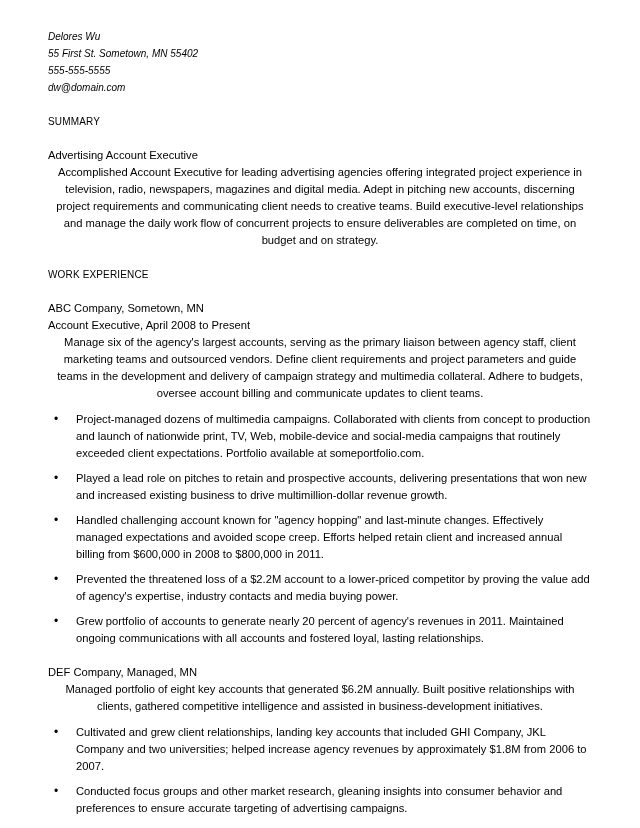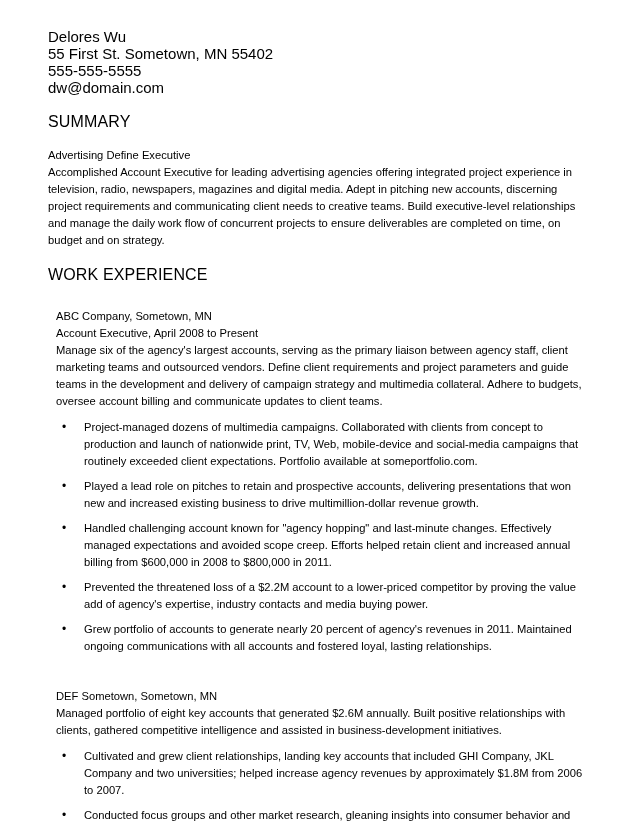--- a/index.html
+++ b/index.html
@@ -21,44 +21,45 @@
     padding: 28px 48px 0 48px;
   }
   .doc {
     width: 544px;
     font-size: 11.2px;
     line-height: 17px;
   }
 
   
   .contact-line {
-    font-size: 15px;
+    font-size: 10px;
     line-height: 17px;
     white-space: pre;
+    font-style: italic;
   }
 
   .section-gap {
     height: 17px;
   }
 
   .section-heading {
-    font-size: 16px;
+    font-size: 10px;
     line-height: 17px;
     letter-spacing: 0.15px;
   }
 
   .job-line {
     font-size: 11.2px;
     line-height: 17px;
   }
 
   .para {
     font-size: 11.2px;
     line-height: 17px;
-    text-align: left;
+    text-align: center;
     margin: 0;
   }
 
   ul.bullets {
     list-style: none;
     margin: 0;
     padding: 0;
   }
   ul.bullets > li {
     position: relative;
@@ -71,21 +72,21 @@
     margin-bottom: 0;
   }
   ul.bullets > li .bullet-dot {
     position: absolute;
     left: 6px;
     top: 0;
     font-size: 12px;
     line-height: 17px;
   }
   .block {
-    margin: 8px;
+    margin: 0;
   }
   .spacer-sm { height: 9px; }
 </style>
 </head>
 <body>
 
 <div class="page">
   <div class="doc">
 
     <div>
@@ -94,21 +95,21 @@
       <div class="contact-line">555-555-5555</div>
       <div class="contact-line">dw@domain.com</div>
     </div>
 
     <div class="section-gap"></div>
 
     <div class="section-heading">SUMMARY</div>
 
     <div class="section-gap"></div>
 
-    <div class="job-line">Advertising Define Executive</div>
+    <div class="job-line">Advertising Account Executive</div>
     <p class="para">Accomplished Account Executive for leading advertising agencies offering integrated project experience in television, radio, newspapers, magazines and digital media. Adept in pitching new accounts, discerning project requirements and communicating client needs to creative teams. Build executive-level relationships and manage the daily work flow of concurrent projects to ensure deliverables are completed on time, on budget and on strategy.</p>
 
     <div class="section-gap"></div>
 
     <div class="section-heading">WORK EXPERIENCE</div>
 
     <div class="section-gap"></div>
 
     <div class="block">
       <div class="job-line">ABC Company, Sometown, MN</div>
@@ -135,22 +136,22 @@
         <li>
           <span class="bullet-dot">•</span>
           <span>Grew portfolio of accounts to generate nearly 20 percent of agency's revenues in 2011. Maintained ongoing communications with all accounts and fostered loyal, lasting relationships.</span>
         </li>
       </ul>
     </div>
 
     <div class="section-gap"></div>
 
     <div class="block">
-      <div class="job-line">DEF Sometown, Sometown, MN</div>
-      <p class="para">Managed portfolio of eight key accounts that generated $2.6M annually. Built positive relationships with clients, gathered competitive intelligence and assisted in business-development initiatives.</p>
+      <div class="job-line">DEF Company, Managed, MN</div>
+      <p class="para">Managed portfolio of eight key accounts that generated $6.2M annually. Built positive relationships with clients, gathered competitive intelligence and assisted in business-development initiatives.</p>
       <div class="spacer-sm"></div>
       <ul class="bullets">
         <li>
           <span class="bullet-dot">•</span>
           <span>Cultivated and grew client relationships, landing key accounts that included GHI Company, JKL Company and two universities; helped increase agency revenues by approximately $1.8M from 2006 to 2007.</span>
         </li>
         <li>
           <span class="bullet-dot">•</span>
           <span>Conducted focus groups and other market research, gleaning insights into consumer behavior and preferences to ensure accurate targeting of advertising campaigns.</span>
         </li>

